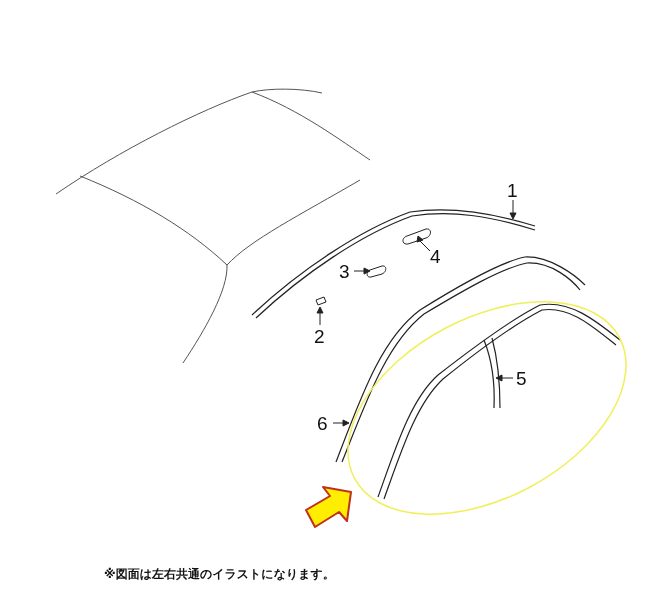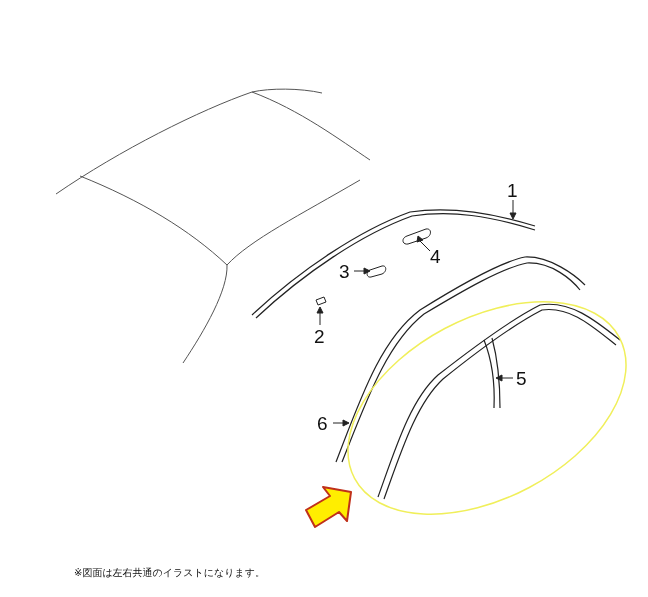--- a/index.html
+++ b/index.html
@@ -1,19 +1,19 @@
 <!DOCTYPE html>
 <html><head>
   <meta charset="utf-8">
   <style>
     html, body { margin: 0; padding: 0; background: #ffffff; }
     body { width: 648px; height: 597px; position: relative; overflow: hidden; font-family: "DejaVu Sans", sans-serif; }
     #diagram { position: absolute; left: 0; top: 0; width: 648px; height: 597px; }
     .callout { position: absolute; font-family: "Liberation Sans", sans-serif; font-size: 19px; color: #111; line-height: 1; }
-    .note { position: absolute; left: 74px; top: 566px; font-size: 10px; color: #111; font-family: "DejaVu Sans", sans-serif; white-space: nowrap; }
+    .note { position: absolute; left: 104px; top: 566px; font-size: 12px; color: #111; font-family: "DejaVu Sans", sans-serif; white-space: nowrap; font-weight: bold; }
   </style>
 </head>
 <body>
 
 <svg id="diagram" viewBox="0 0 648 597" xmlns="http://www.w3.org/2000/svg">
 
   <g fill="none" stroke="#555" stroke-width="1">
     <path d="M56,194 C120,150 200,110 252,92 C270,88 300,88 322,93"></path>
     <path d="M80,176 C140,200 190,230 227,265"></path>
     <path d="M252,92 C300,110 340,140 370,160"></path>

